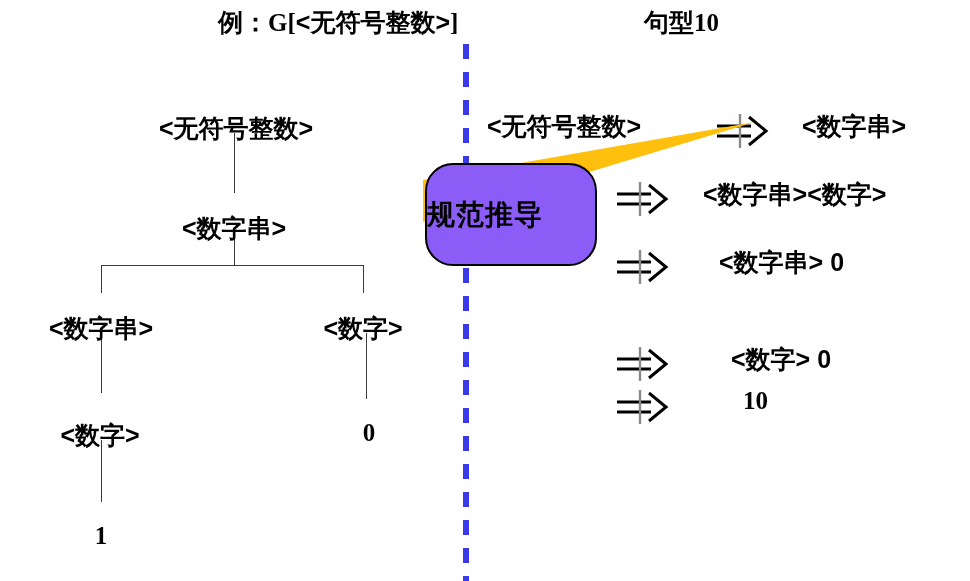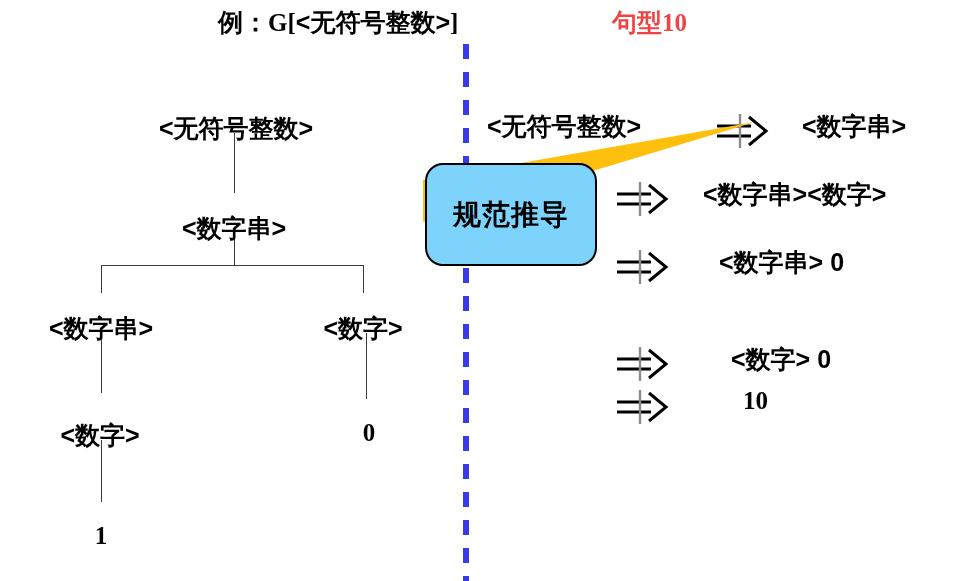--- a/index.html
+++ b/index.html
@@ -41,24 +41,24 @@
     color: #000000;
     letter-spacing: 0px;
     font-family: "Liberation Sans", sans-serif;
   }
   .title-main .serif {
     font-family: "Liberation Serif", serif;
     font-weight: bold;
   }
   .title-right {
     position: absolute;
-    left: 612px; top: 2px;
-    font-size: 25px;
-    font-weight: bold;
-    color: #ef4444;
+    left: 644px; top: 2px;
+    font-size: 25px;
+    font-weight: bold;
+    color: #000000;
     font-family: "Liberation Sans", sans-serif;
   }
   .title-right .serif {
     font-family: "Liberation Serif", serif;
     font-weight: bold;
   }
 
   
   #divider {
     position: absolute;
@@ -129,27 +129,26 @@
   #callout-tail {
     position: absolute;
     left: 415px; top: 110px;
     width: 340px; height: 135px;
     pointer-events: none;
   }
   #callout-box {
     position: absolute;
     left: 425px; top: 163px;
     width: 172px; height: 103px;
-    background: #7dd3fc;
+    background: #8b5cf6;
     border: 2.5px solid #000000;
-    border-radius: 18px;
+    border-radius: 28px;
     box-sizing: border-box;
     display: flex;
     align-items: center;
-    justify-content: center;
   }
   #callout-label {
     font-size: 28px;
     font-weight: bold;
     color: #000000;
     letter-spacing: 1px;
     font-family: "Liberation Sans", sans-serif;
   }
 </style>
 </head>

